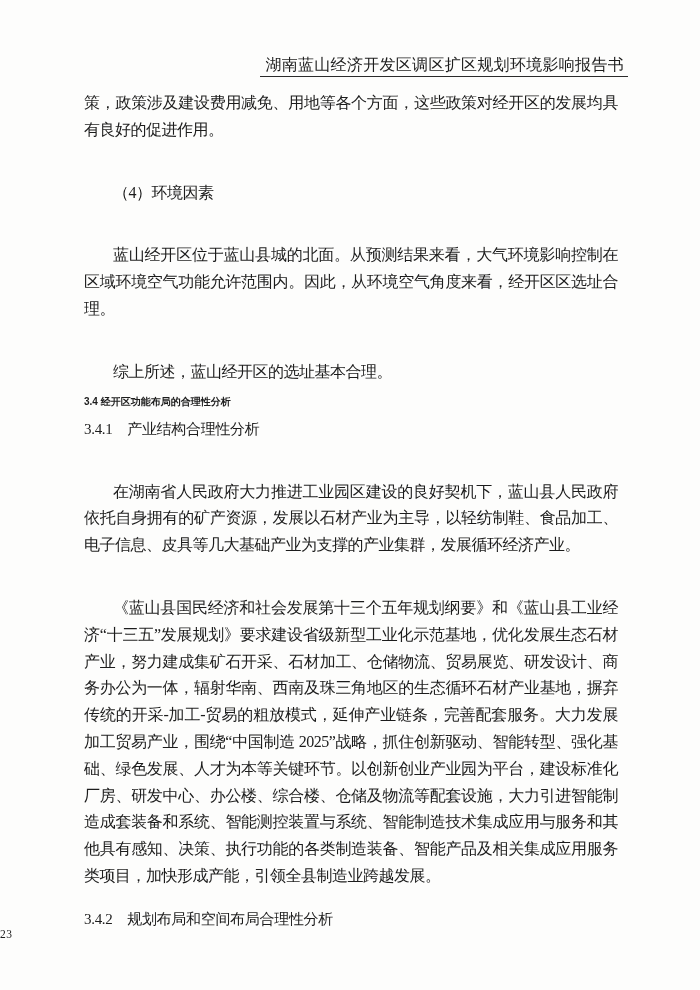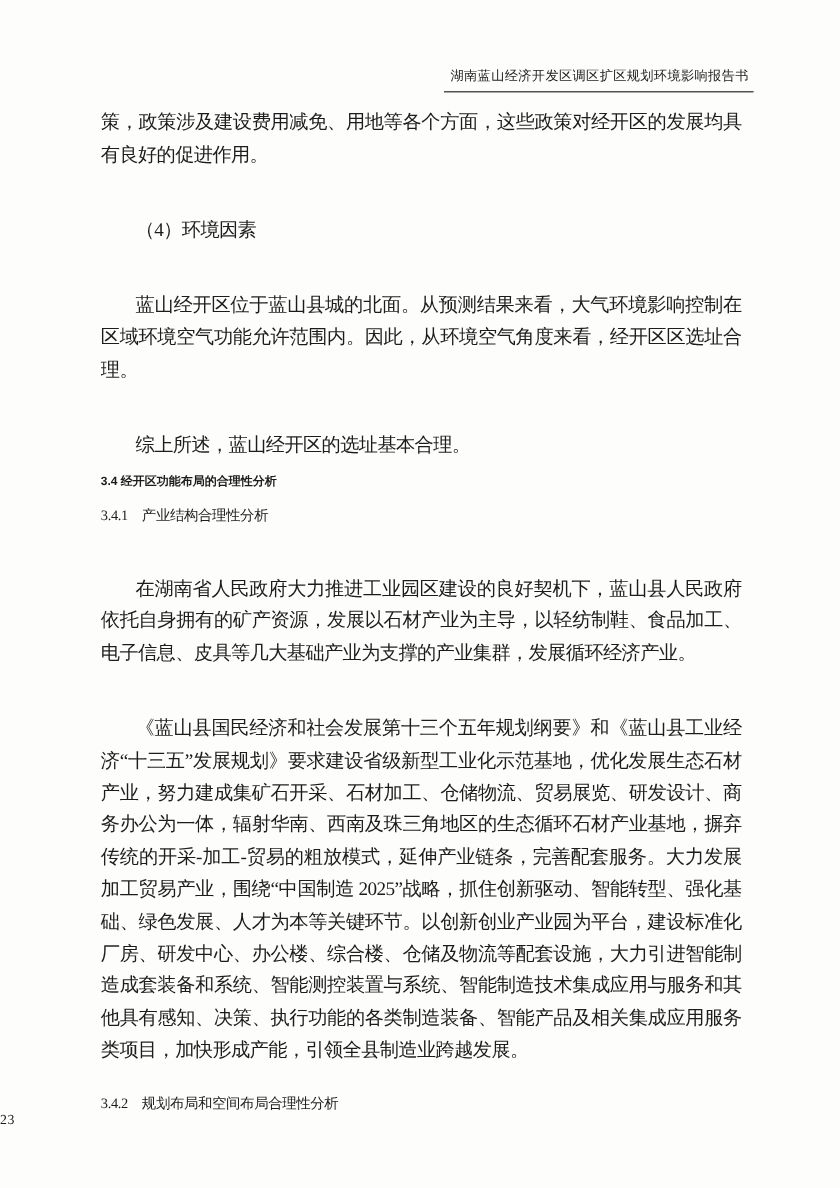--- a/index.html
+++ b/index.html
@@ -13,21 +13,21 @@
   .page {
     position: relative;
     width: 700px;
     height: 990px;
     background: #fdfdfc;
   }
   .page-header {
     position: absolute;
     top: 57px;
     right: 72px;
-    font-size: 11px;
+    font-size: 16px;
     line-height: 15px;
     text-align: right;
   }
   .page-header .header-title {
     display: inline-block;
     border-bottom: 1px solid #2a2a2a;
     padding: 0 4px 4px 5px;
     letter-spacing: 0.3px;
   }
   .document-body {
@@ -46,21 +46,21 @@
   .paragraph.indent { text-indent: 29px; margin-top: 36px; }
   .heading1 {
     font-family: "Liberation Sans", "DejaVu Sans", sans-serif;
     font-weight: bold;
     font-size: 10px;
     line-height: 27px;
     margin: 2px 0 1px 0;
     white-space: pre-wrap;
   }
   .heading2 {
-    font-size: 12px;
+    font-size: 15px;
     letter-spacing: -0.3px;
     line-height: 27px;
     margin: 1px 0 1px 0;
     white-space: pre-wrap;
   }
   .heading2.spaced { margin-top: 16px; margin-bottom: 4px; }
   .page-footer {
     position: absolute;
     bottom: 50px;
     left: 0;

